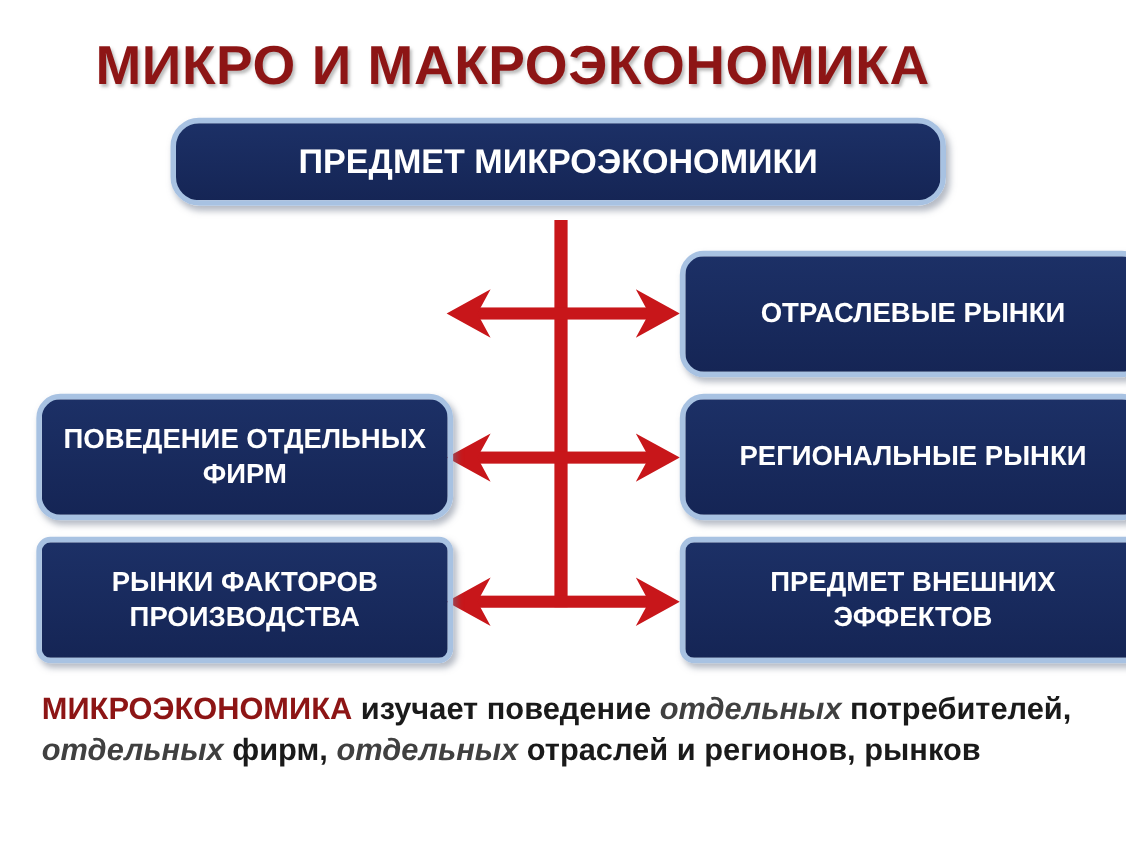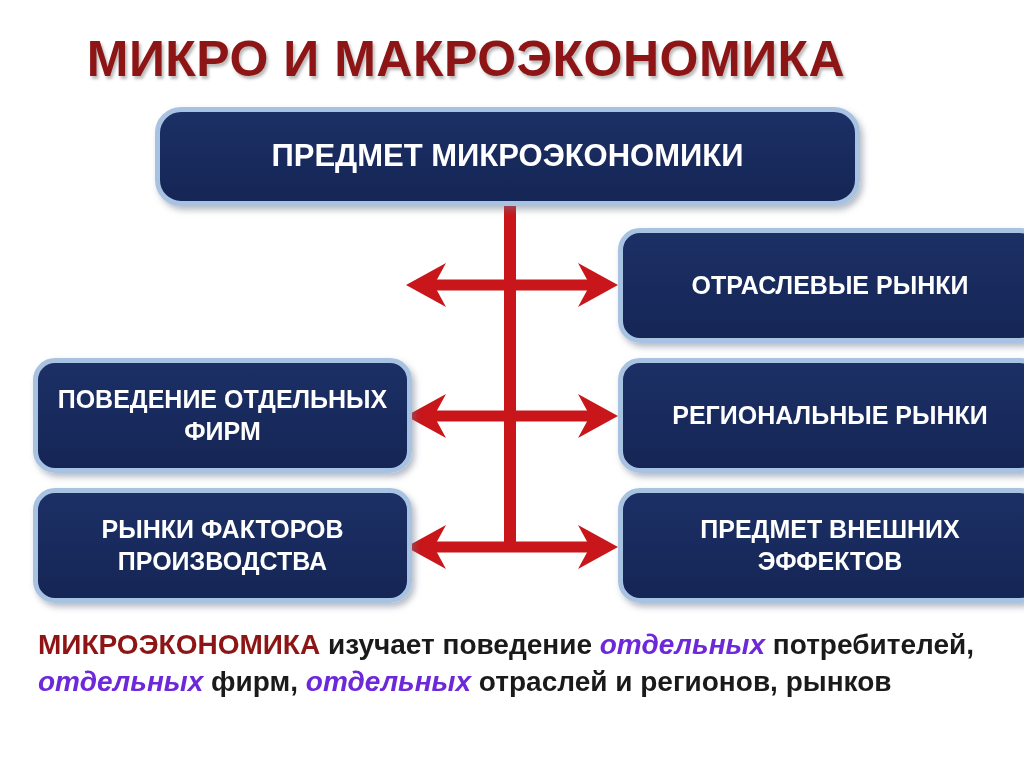--- a/index.html
+++ b/index.html
@@ -33,48 +33,48 @@
     color: #ffffff;
     font-weight: bold;
     text-align: center;
     display: flex;
     align-items: center;
     justify-content: center;
     z-index: 2;
     line-height: 1.25;
   }
   .root-box {
-    left: 155px; top: 107px; width: 705px; height: 99px;
+    left: 155px; top: 107px; width: 705px; height: 80px;
     font-size: 31px;
     border-radius: 26px;
   }
   .side-box { width: 379px; height: 115px; font-size: 25px; padding: 4px 10px; }
   .side-box.right { width: 424px; }
   .col-left  { left: 33px; }
   .col-right { left: 618px; }
   .row-1 { top: 228px; }
   .row-2 { top: 358px; }
-  .row-3 { top: 488px; }
+  .row-3 { top: 488px; border-radius: 13px; }
   .connector-layer {
     position: absolute; left: 0; top: 0; width: 1024px; height: 767px;
     z-index: 1; pointer-events: none;
   }
   .summary {
     position: absolute;
     left: 38px; top: 626px;
     width: 960px;
     font-size: 28px;
     font-weight: bold;
     color: #1a1a1a;
     line-height: 37px;
     z-index: 2;
   }
   .summary .line { white-space: nowrap; }
   .seg-red { color: #8D1515; }
-  .seg-red-italic { color: #6d28d9; font-style: italic; margin-top: 20px; }
+  .seg-red-italic { color: #404040; font-style: italic; margin-top: 20px; }
 </style>
 </head>
 <body>
 
 <div class="slide">
 
   <div class="slide-title">МИКРО И МАКРОЭКОНОМИКА</div>
 
   <svg class="connector-layer" width="1024" height="767" viewBox="0 0 1024 767" xmlns="http://www.w3.org/2000/svg">
     <g fill="#C8161A">

